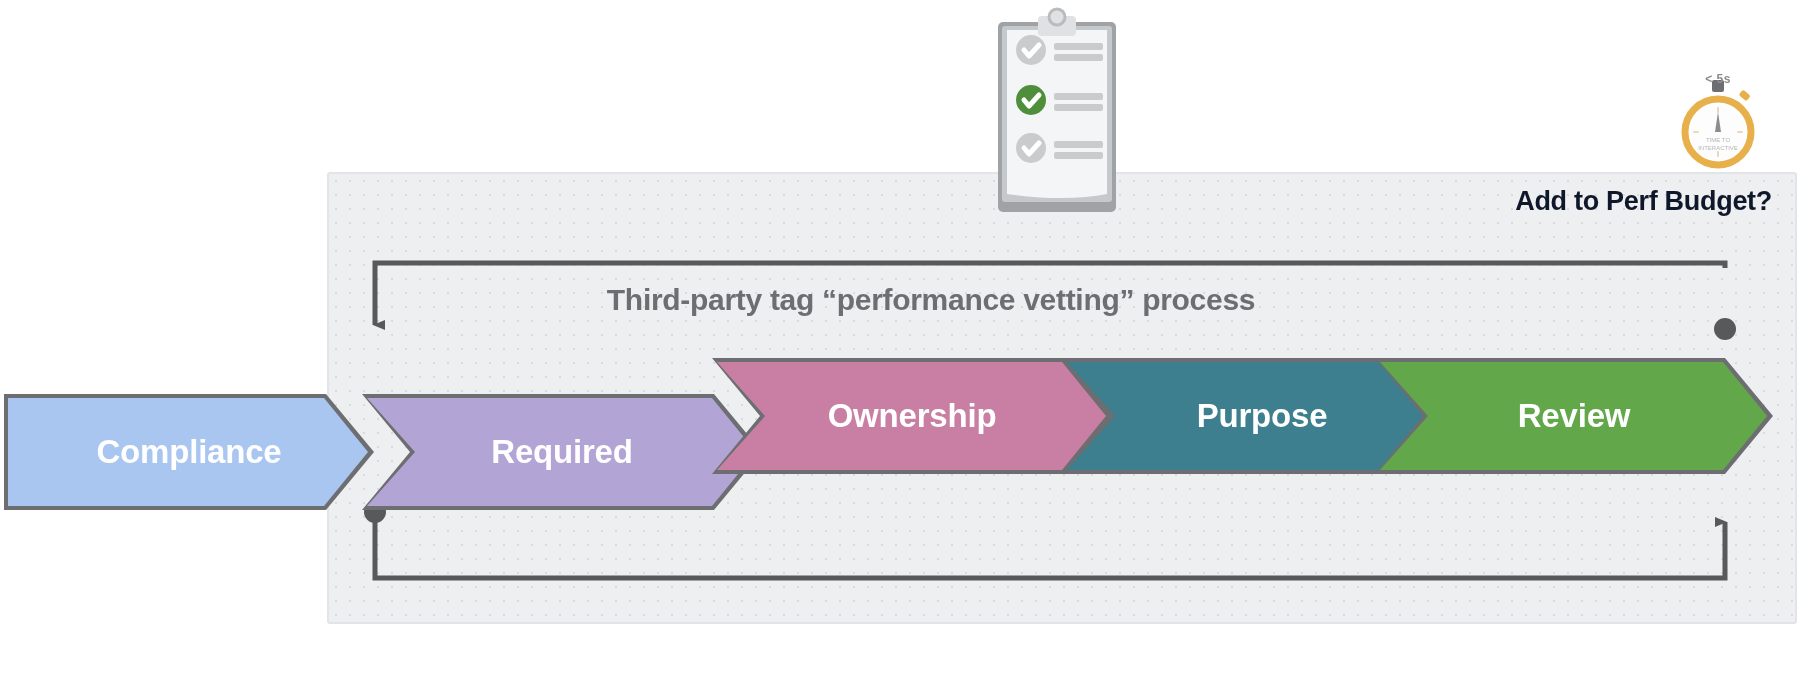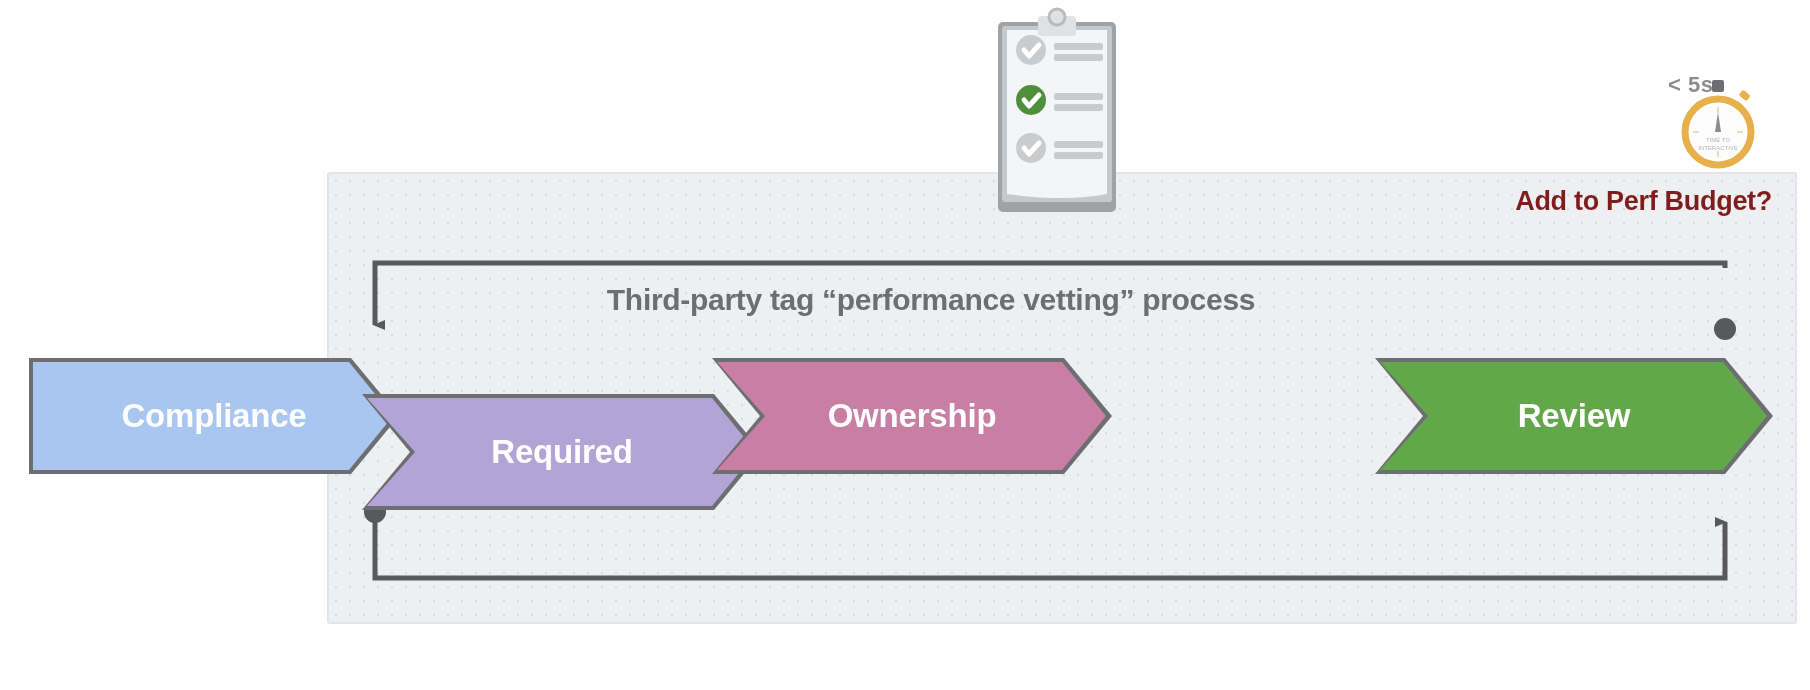--- a/index.html
+++ b/index.html
@@ -46,21 +46,21 @@
     white-space: nowrap;
     padding-left: 26px;
   }
 
   #perf-budget-label {
     position: absolute;
     right: 38px;
     top: 186px;
     font-size: 27px;
     font-weight: bold;
-    color: #7f1d1d;
+    color: #0f172a;
     letter-spacing: -0.3px;
     white-space: nowrap;
   }
 
   
   #connectors {
     position: absolute;
     left: 0;
     top: 0;
     width: 1810px;
@@ -133,21 +133,22 @@
     left: 1668px;
     top: 66px;
     width: 100px;
     height: 110px;
   }
   #stopwatch-label {
     position: absolute;
     left: 1668px;
     top: 72px;
     width: 100px;
-    font-size: 22px;
+    text-align: center;
+    font-size: 12px;
     font-weight: bold;
     color: #8a8c8f;
     letter-spacing: 0.5px;
   }
 </style>
 </head>
 <body>
 
 <div id="panel"></div>
 
@@ -167,38 +168,43 @@
   <path d="M375,518 L375,578 L1725,578 L1725,522" fill="none" stroke="#58595b" stroke-width="5" stroke-linejoin="miter" marker-end="url(#arrow-up)"></path>
   <circle cx="375" cy="512" r="11" fill="#58595b"></circle>
 </svg>
 
 <div id="process-title">Third-party tag “performance vetting” process</div>
 
 <div id="perf-budget-label">Add to Perf Budget?</div>
 
 <div id="chevron-row">
 
-  <div class="chev first" style="left:29px; width:370px;">
+  <div class="chev first" style="left:4px; width:370px;margin-top:36px;">
     <div class="chev-bg"></div>
     <div class="chev-fg" style="background:#a8c6f0;"></div>
     <span class="chev-label">Compliance</span>
   </div>
 
   <div class="chev notched" style="left:362px; width:400px;margin-top:36px;">
     <div class="chev-bg"></div>
     <div class="chev-fg" style="background:#b2a4d4;"></div>
     <span class="chev-label">Required</span>
   </div>
 
   <div class="chev notched" style="left:712px; width:400px;text-align:right;">
     <div class="chev-bg"></div>
     <div class="chev-fg" style="background:#c87fa3;"></div>
     <span class="chev-label">Ownership</span>
   </div>
 
+  <div class="chev notched" style="left:1062px; width:400px;">
+    <div class="chev-bg"></div>
+    <div class="chev-fg" style="background:#3d7f8e;"></div>
+    <span class="chev-label">Purpose</span>
+  </div>
 
   <div class="chev notched" style="left:1375px; width:398px;justify-content:center;">
     <div class="chev-bg"></div>
     <div class="chev-fg" style="background:#62a84b;"></div>
     <span class="chev-label">Review</span>
   </div>
 
 </div>
 
 <svg id="clipboard-icon" viewBox="0 0 142 216" xmlns="http://www.w3.org/2000/svg">

